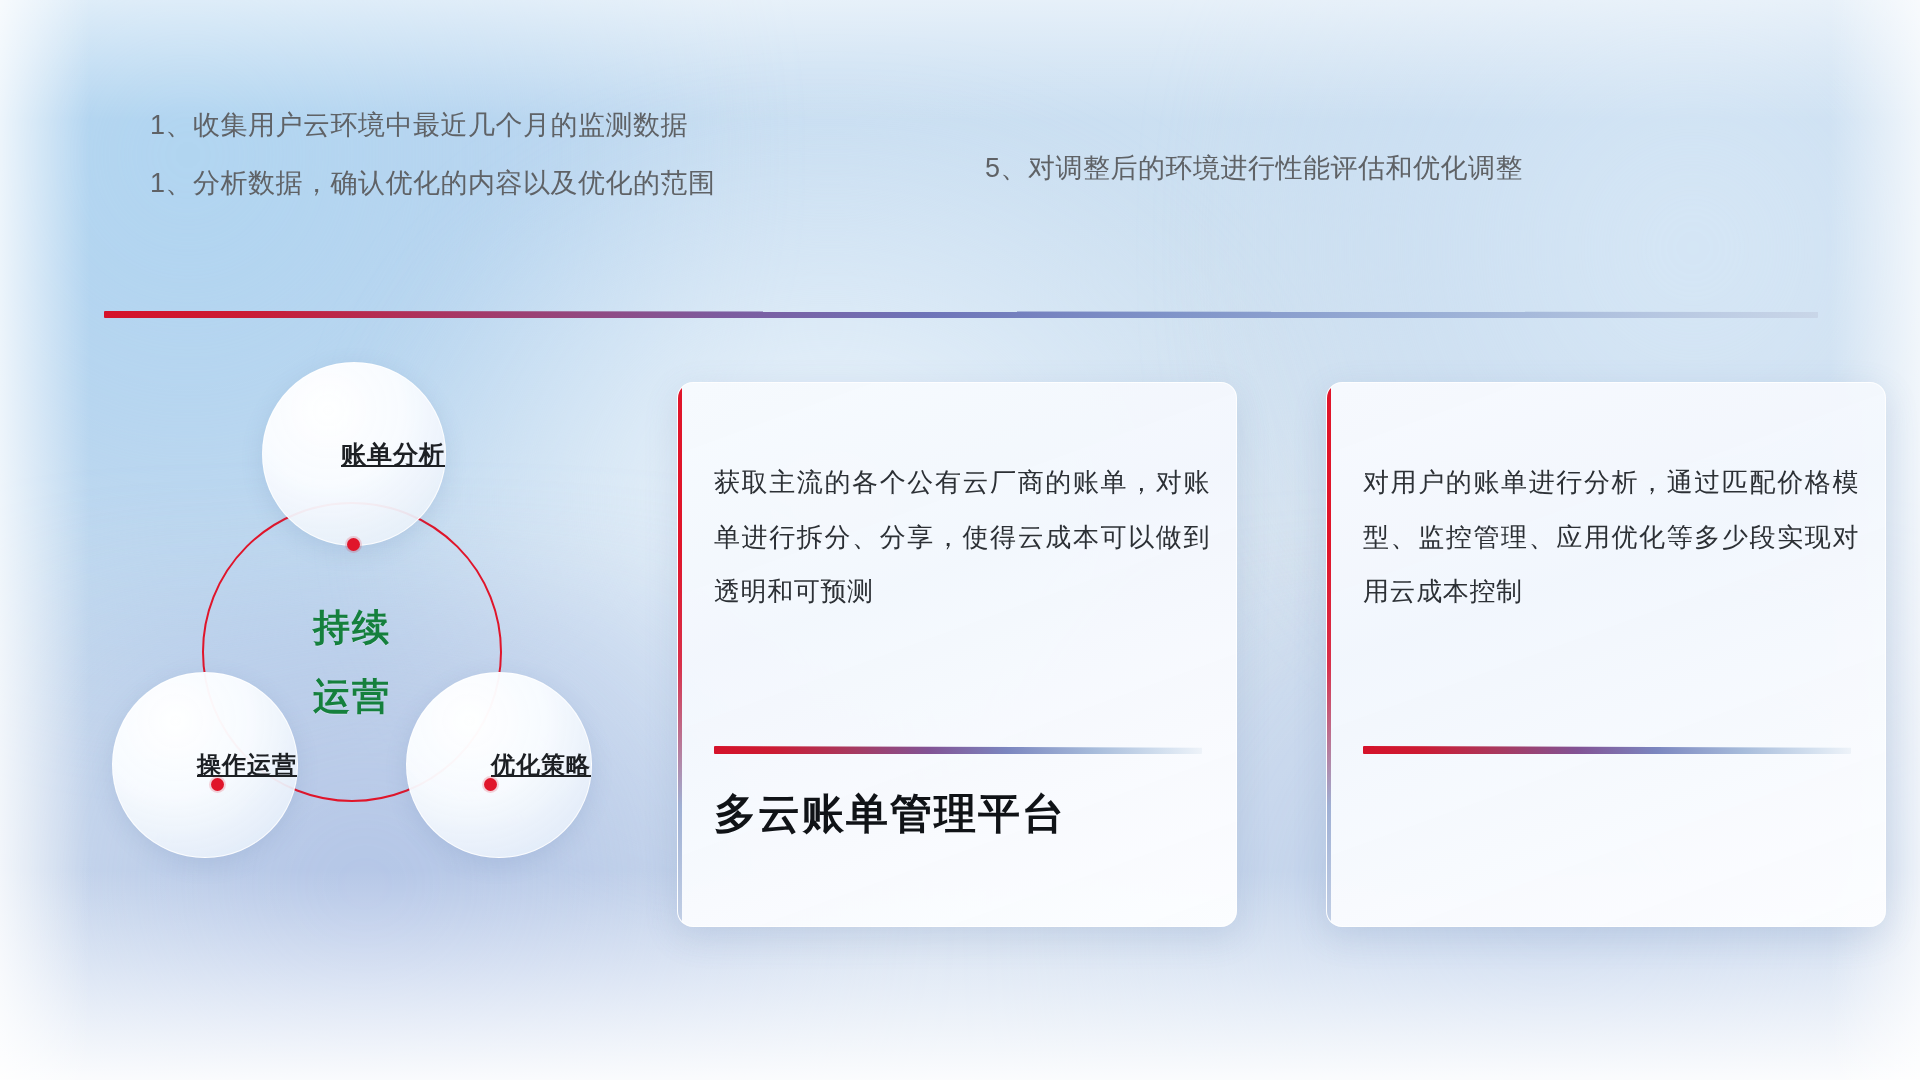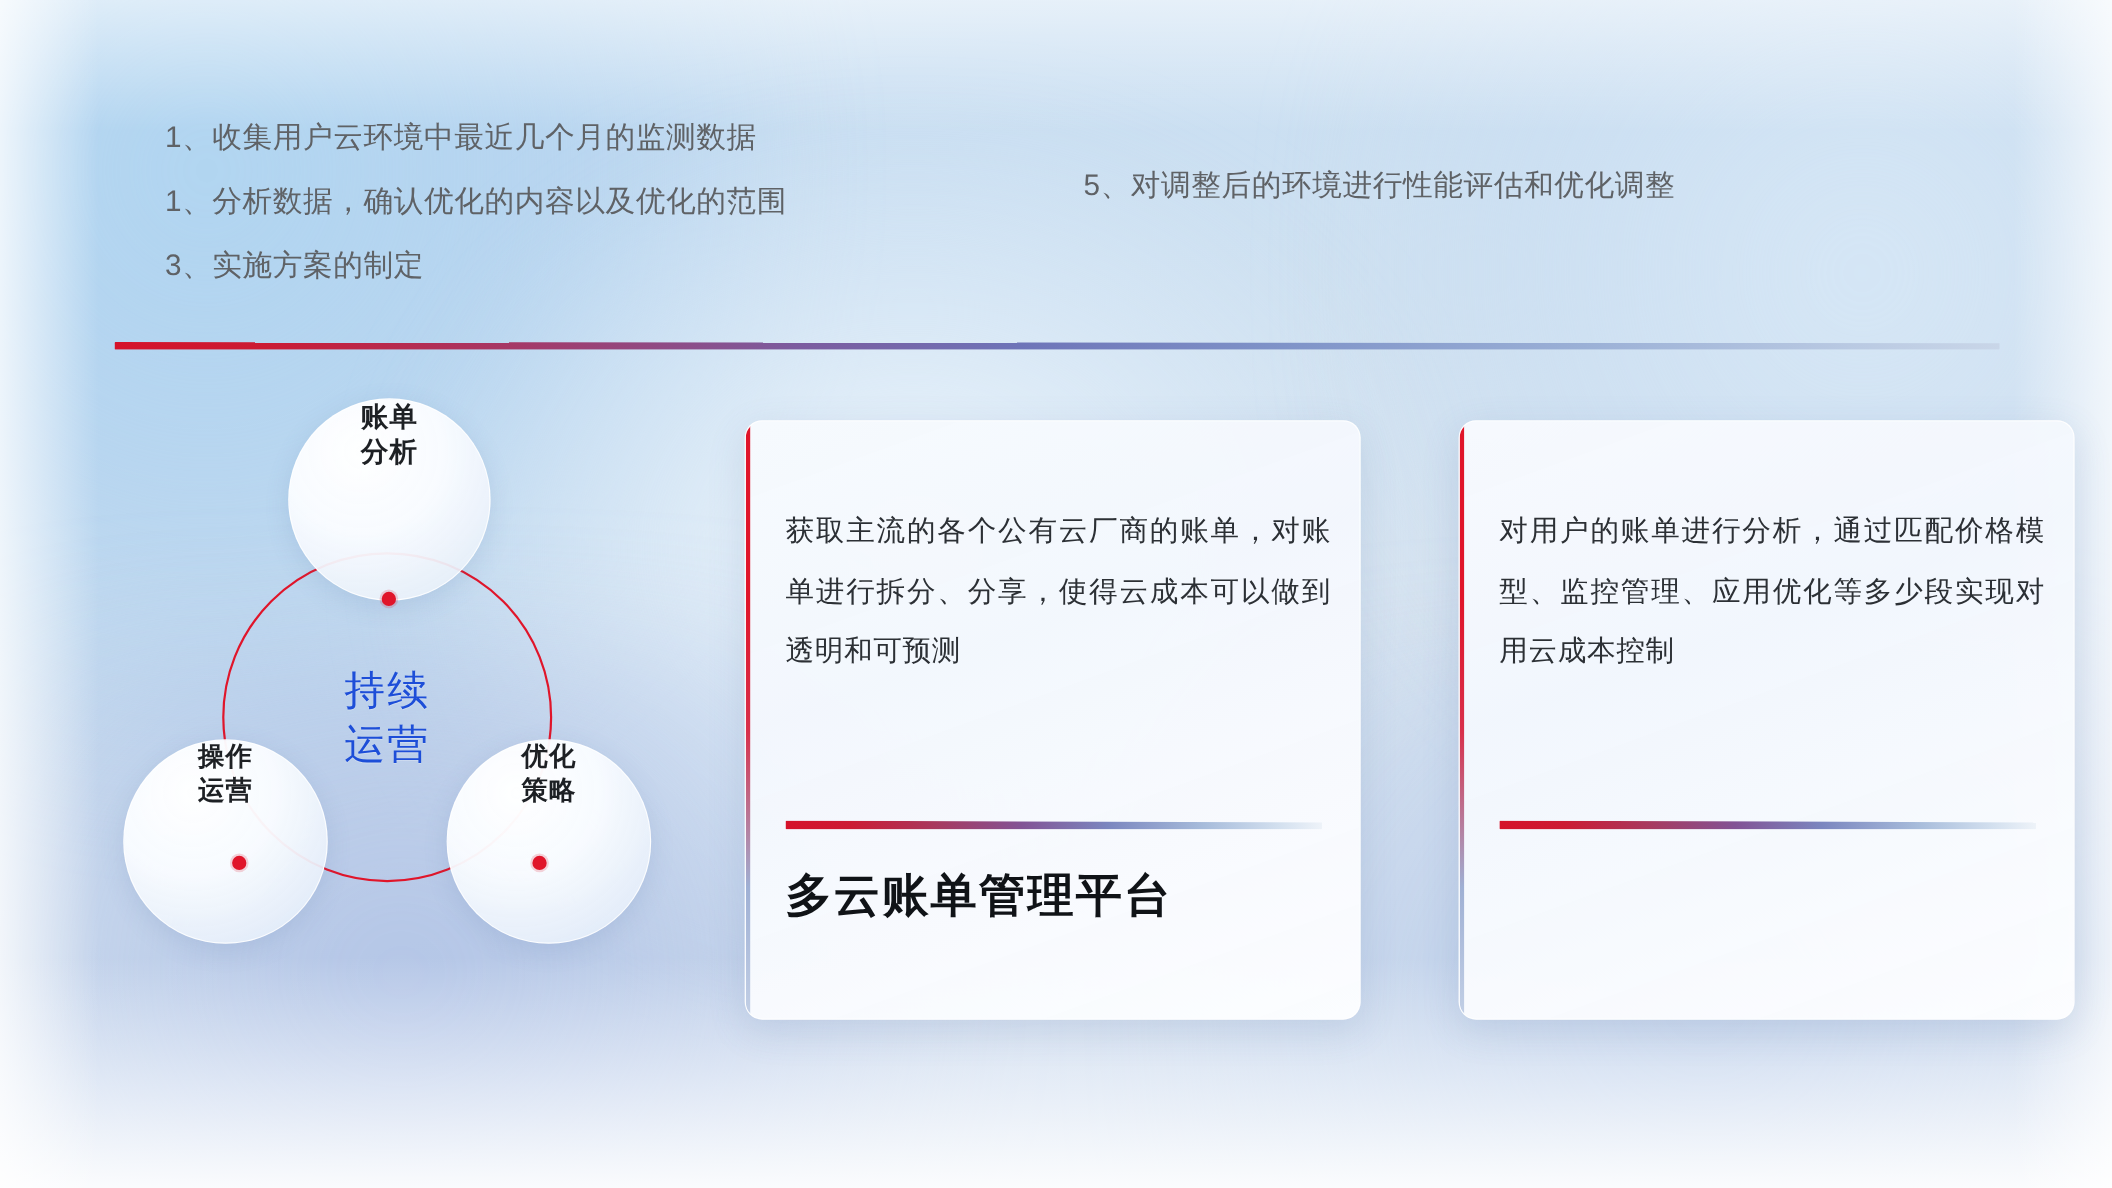--- a/index.html
+++ b/index.html
@@ -200,40 +200,42 @@
     top: 150px;
     width: 300px;
     height: 300px;
     display: flex;
     flex-direction: column;
     align-items: center;
     justify-content: center;
     gap: 5px;
   }
   .ring-center .rc-line {
-    color: #1d4ed8;
+    color: #15803d;
     font-size: 37px;
-    font-weight: 400;
+    font-weight: 700;
     letter-spacing: 2px;
     line-height: 1.18;
     text-shadow: 0 1px 0 rgba(255,255,255,0.25);
+    margin-top: 20px;
   }
 
   .bubble {
     position: absolute;
     border-radius: 50%;
     display: flex;
-    flex-direction: column;
+    flex-direction: row;
     align-items: center;
-    justify-content: flex-start;
+    justify-content: flex-end;
     color: #1d2024;
     font-weight: 700;
     line-height: 1.28;
     letter-spacing: 1px;
     box-sizing: border-box;
+    text-decoration: underline;
   }
   .bubble .bl { display: block; }
 
   .bubble-top {
     left: 166px;
     top: 10px;
     width: 184px;
     height: 184px;
     font-size: 25px;
     background:
@@ -389,21 +391,20 @@
   <div class="bg-white-top"></div>
   <div class="bg-white-bottom"></div>
   <div class="bg-edge-left"></div>
   <div class="bg-edge-right"></div>
 
   <div class="steps">
 
     <div class="steps-col steps-col-left">
       <div class="step-line">1、收集用户云环境中最近几个月的监测数据</div>
       <div class="step-line">1、分析数据，确认优化的内容以及优化的范围</div>
-      <div class="step-line">3、实施方案的制定</div>
     </div>
 
     <div class="steps-col steps-col-right">
       <div class="step-line">5、对调整后的环境进行性能评估和优化调整</div>
     </div>
 
   </div>
 
   <div class="top-divider">
     <div class="bar"></div>

